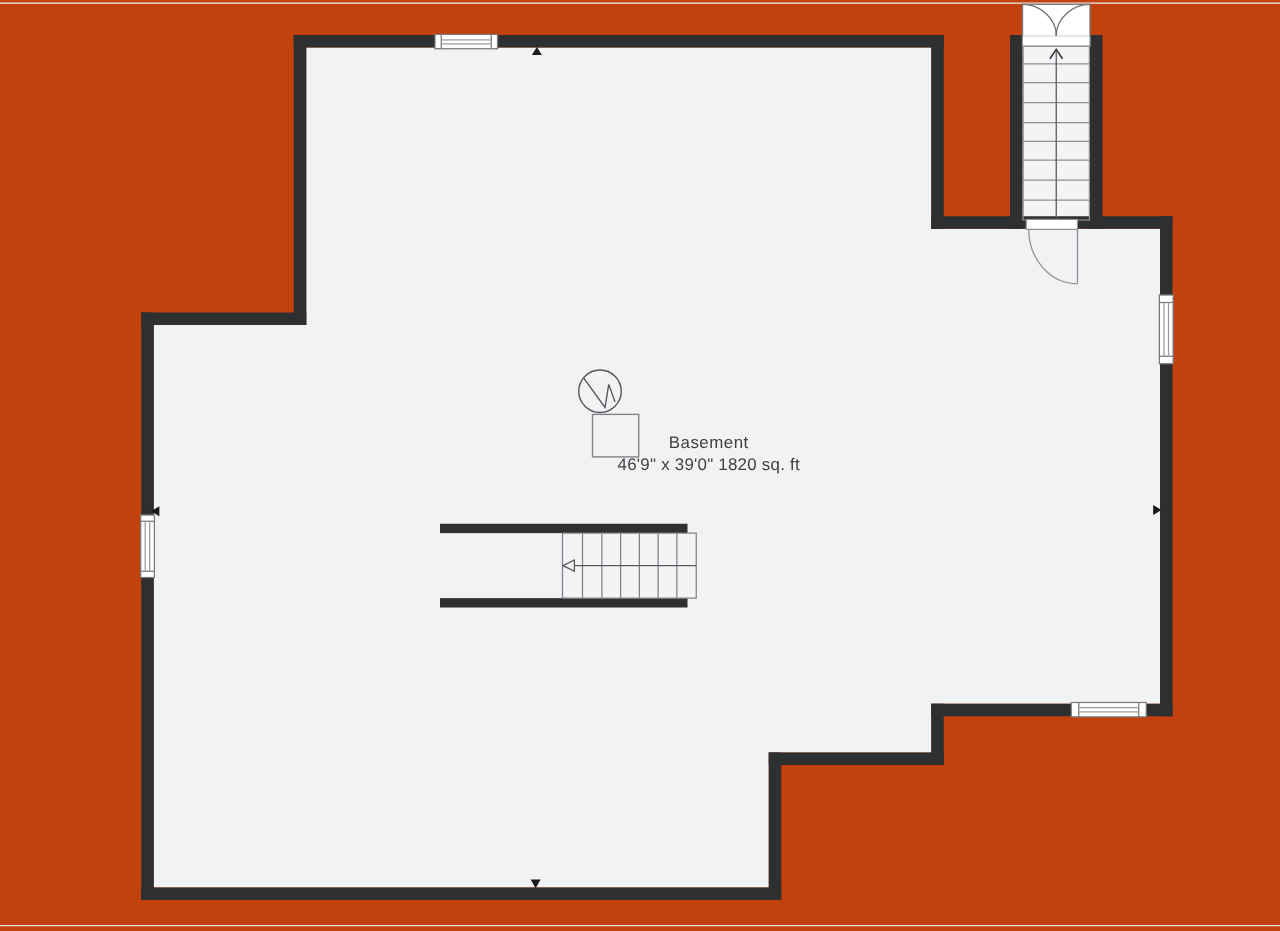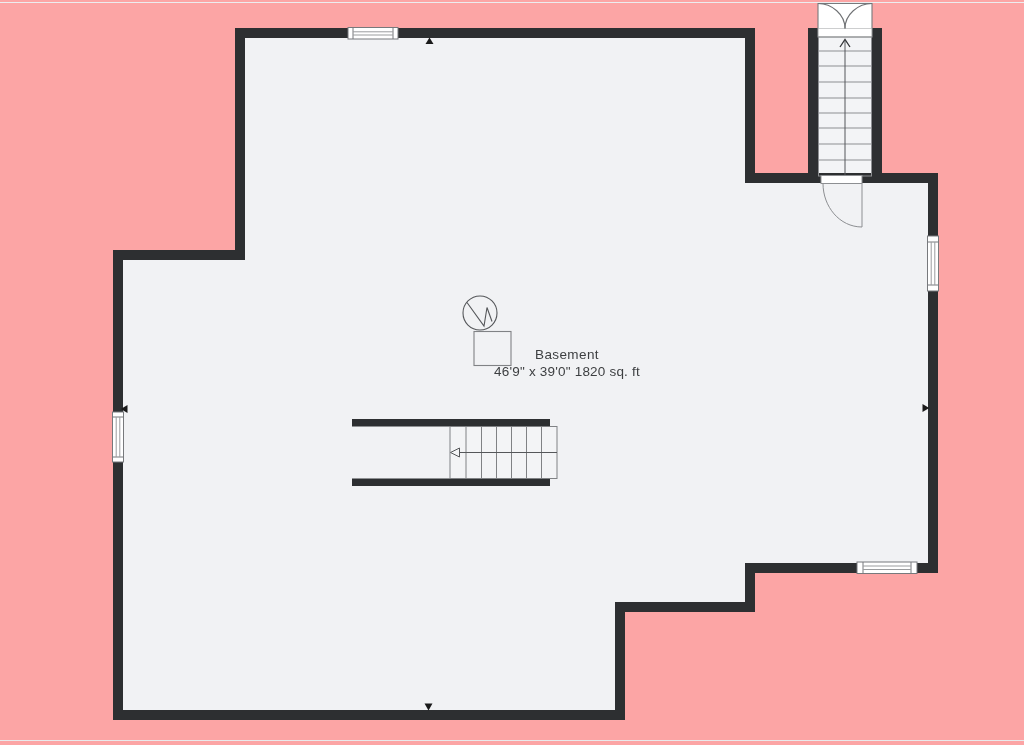--- a/index.html
+++ b/index.html
@@ -8,21 +8,21 @@
     background: #ffffff;
     width: 1024px;
     height: 745px;
     overflow: hidden;
     font-family: "Liberation Sans", sans-serif;
   }
   .plan-wrap {
     position: relative;
     width: 1024px;
     height: 745px;
-    background: #fca5a5;
+    background: #c2410c;
   }
   svg { display: block; }
   .room-label {
     font-family: "Liberation Sans", sans-serif;
     font-size: 13.5px;
     font-weight: 500;
     letter-spacing: 0.4px;
     fill: #3d3f41;
   }
   .dims-label {

